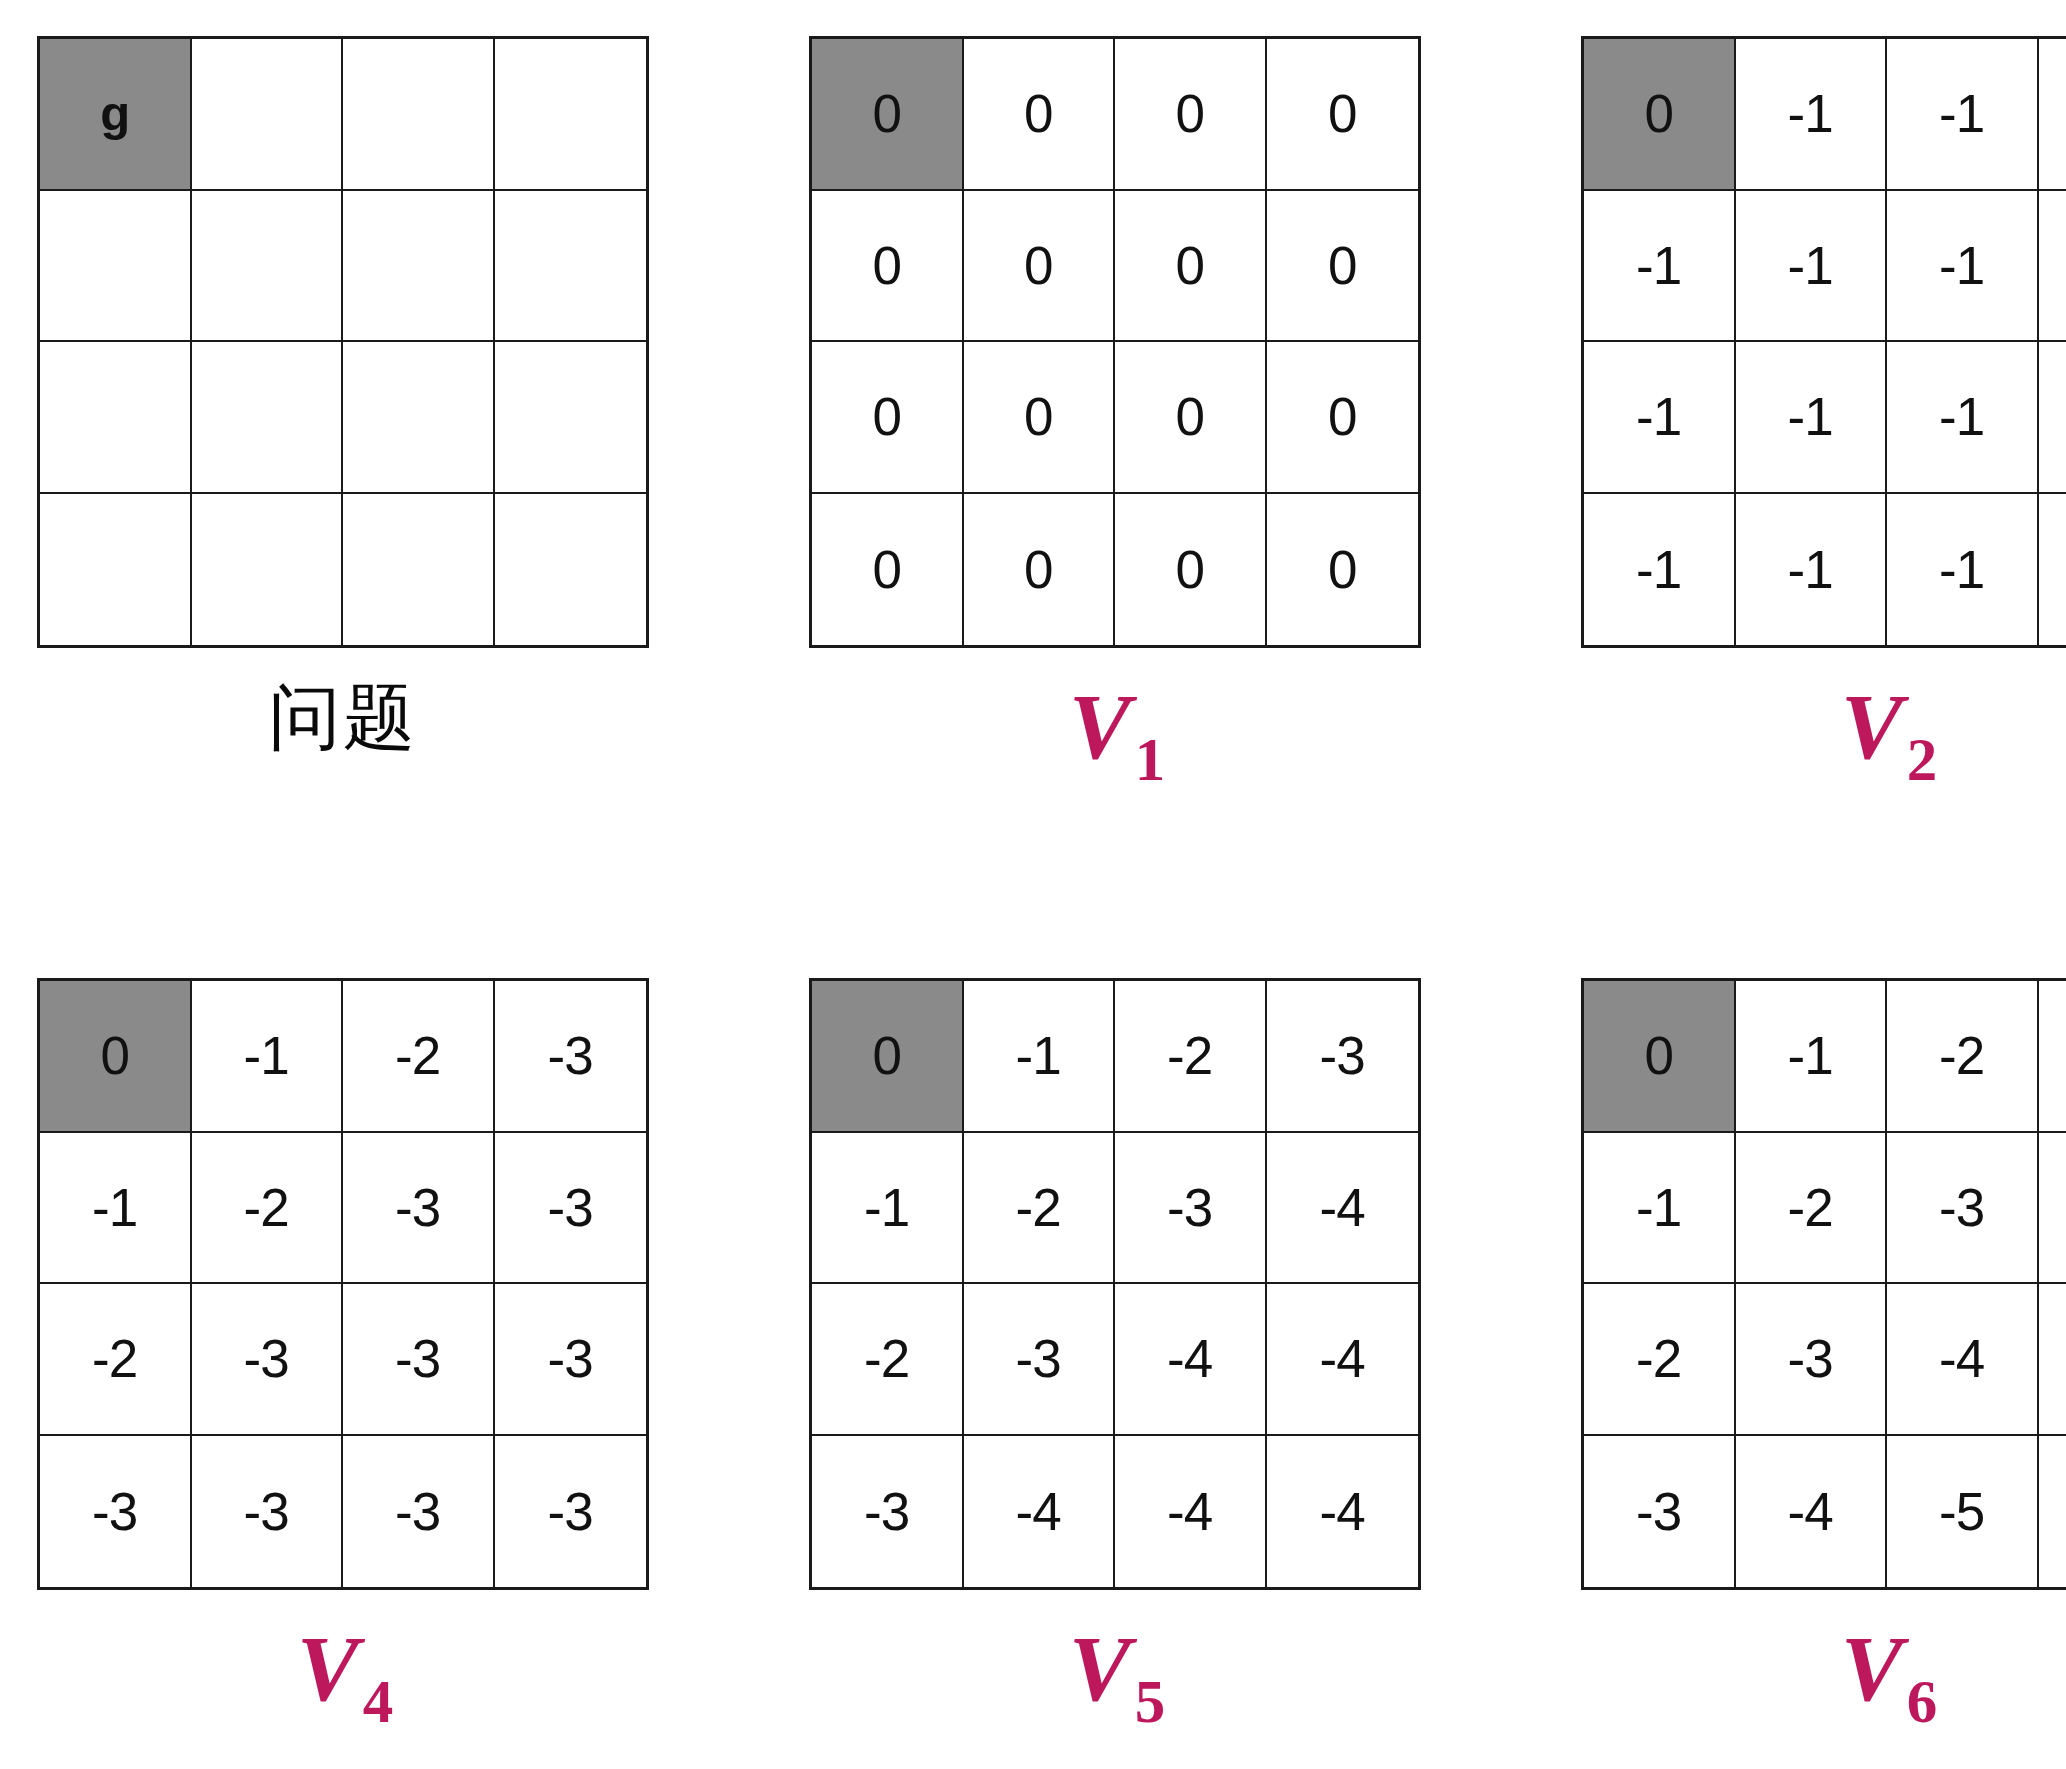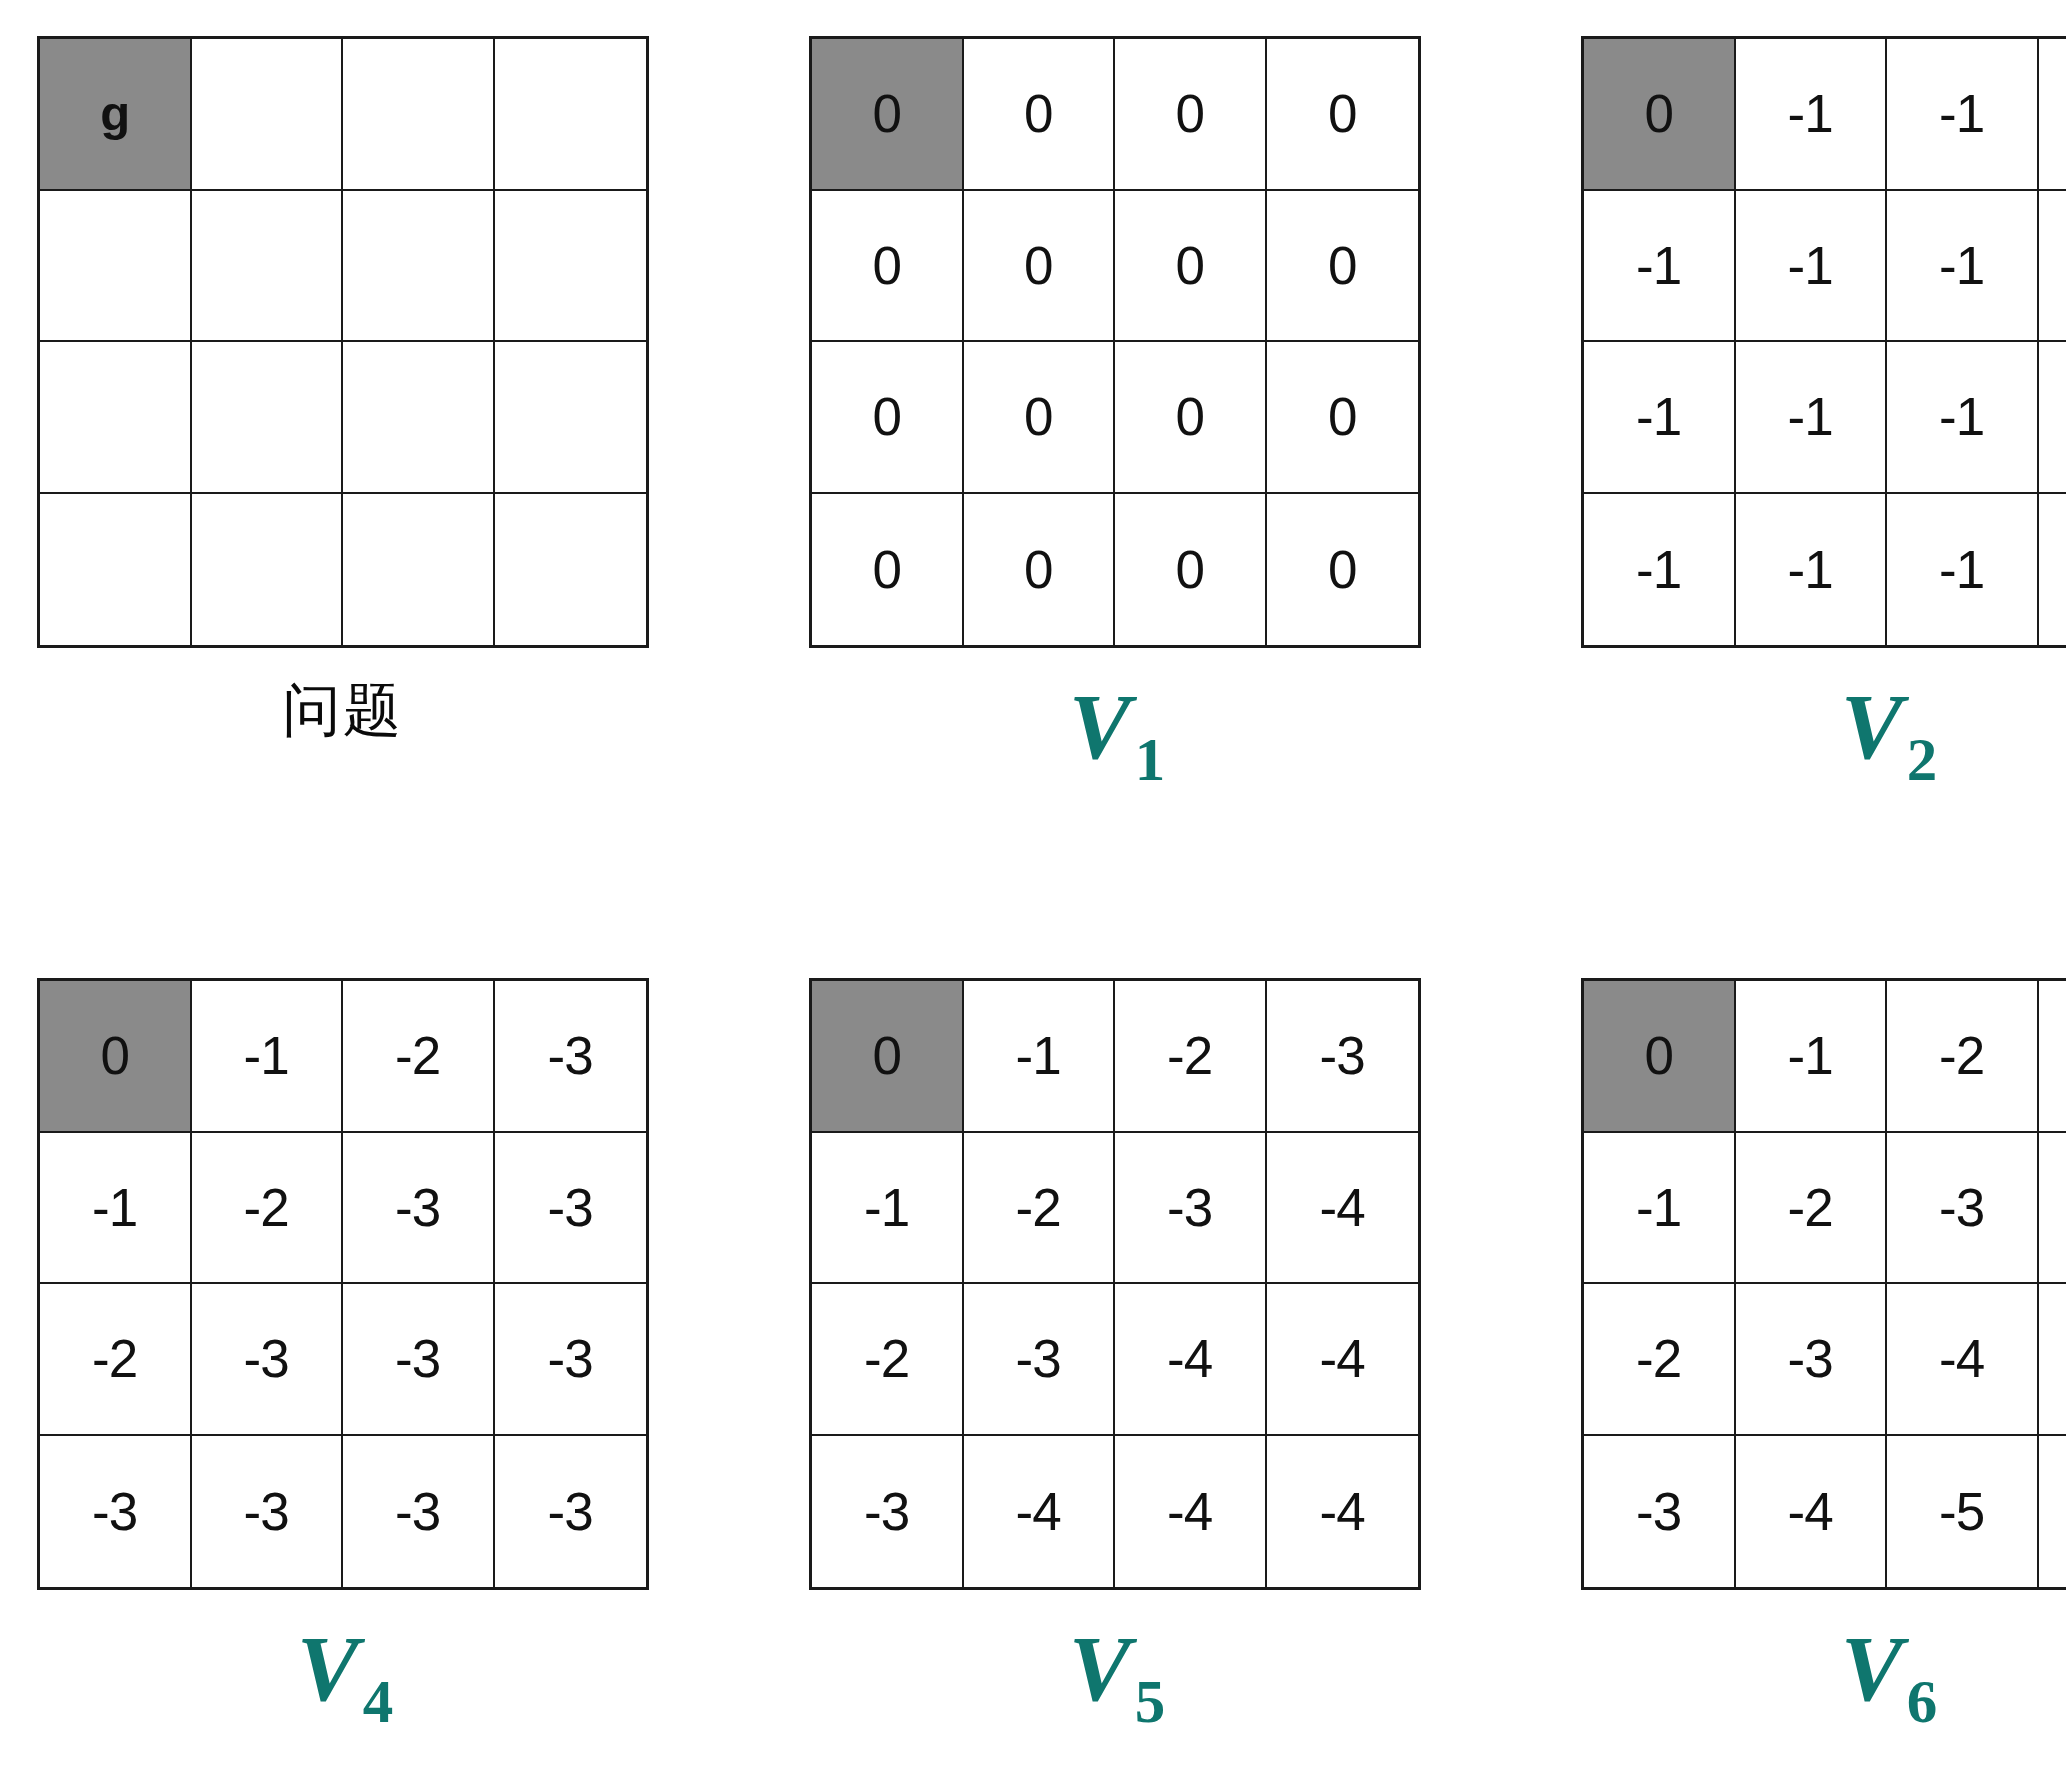--- a/index.html
+++ b/index.html
@@ -82,33 +82,33 @@
     margin-top: 32px;
     height: 120px;
     display: flex;
     align-items: flex-start;
     justify-content: center;
     white-space: nowrap;
   }
 
   .label-cjk {
     font-family: "DejaVu Serif", "Liberation Serif", serif;
-    font-size: 58px;
+    font-size: 72px;
     font-weight: 400;
     color: #0a0a0a;
     line-height: 1.05;
     letter-spacing: 2.5px;
   }
 
   .label-v {
     font-family: "Liberation Serif", "DejaVu Serif", serif;
     font-size: 93px;
     font-weight: 700;
     font-style: italic;
-    color: #0f766e;
+    color: #be185d;
     line-height: 1;
     display: inline-block;
   }
   .label-v .sub {
     font-family: "Liberation Serif", "DejaVu Serif", serif;
     font-size: 61px;
     font-weight: 700;
     font-style: normal;
     vertical-align: baseline;
     position: relative;

